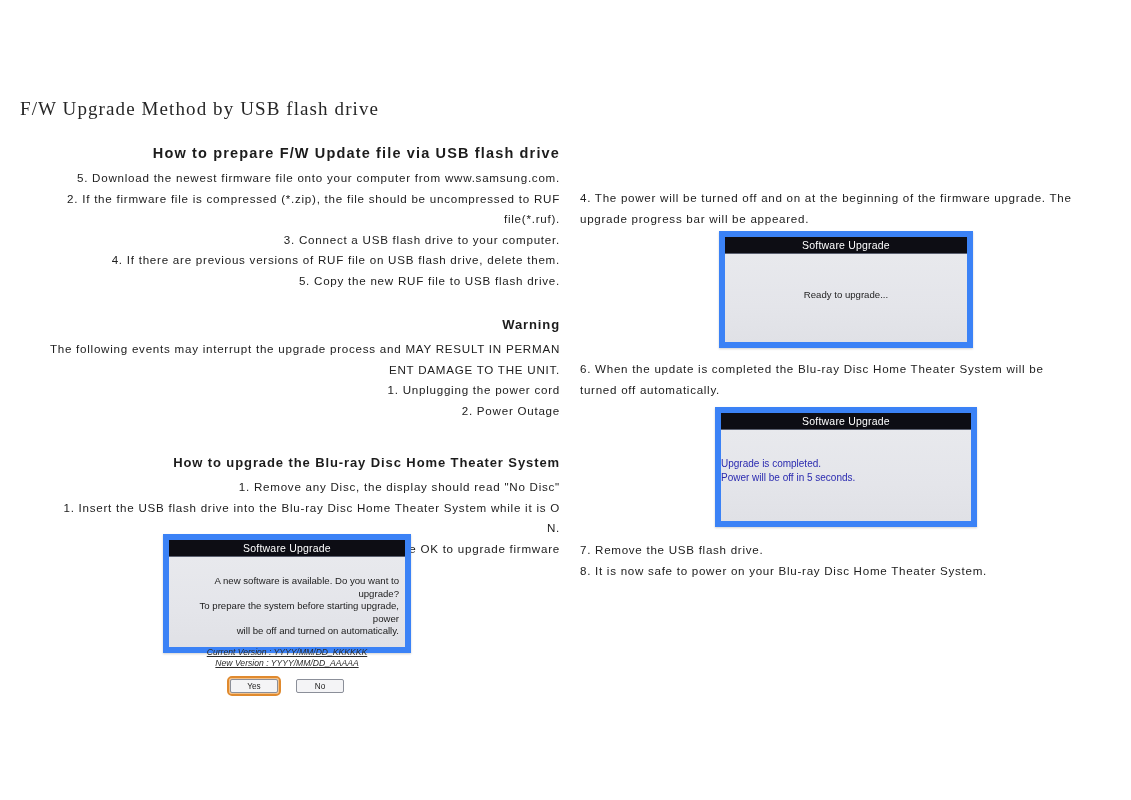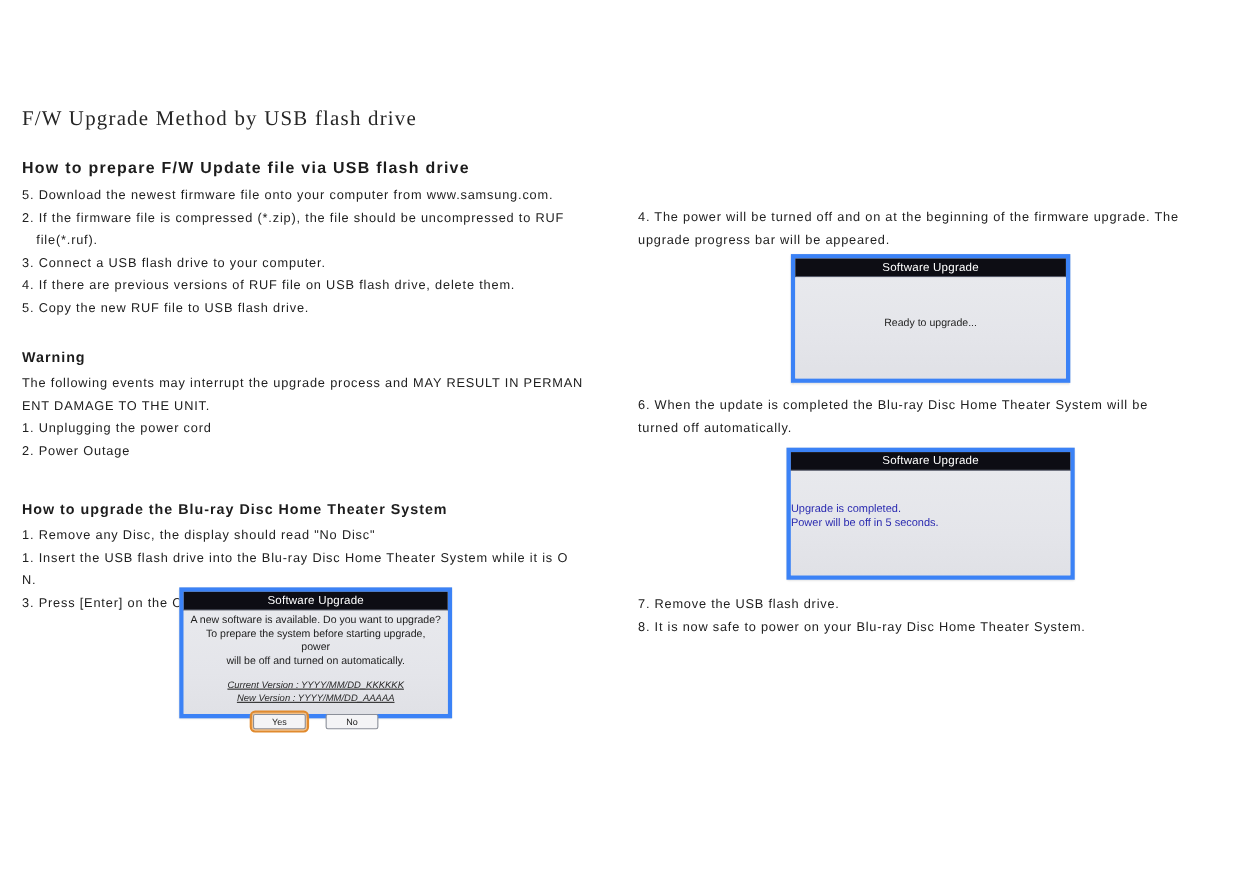--- a/index.html
+++ b/index.html
@@ -26,20 +26,21 @@
     letter-spacing: 1.1px;
     color: #262626;
     white-space: nowrap;
   }
 
   .col-left {
     position: absolute;
     left: 20px;
     top: 145px;
     width: 540px;
+    text-align: right;
   }
   .col-right {
     position: absolute;
     left: 580px;
     top: 188px;
     width: 535px;
   }
 
   .section-head {
     font-size: 14.5px;
@@ -72,22 +73,22 @@
     letter-spacing: 0.72px;
     line-height: 20.5px;
     color: #202020;
     margin: 0;
     text-align: justify;
   }
 
   
   .dialog {
     position: absolute;
-    background: #e5e5e5;
-    border: 4px solid #3b82f6;
+    background: #14532d;
+    border: 6px solid #3b82f6;
     box-sizing: border-box;
     box-shadow: 0 1px 2px rgba(0,0,0,0.18);
   }
   .dialog-title {
     background: #0d0d14;
     color: #ffffff;
     font-size: 10.5px;
     text-align: center;
     line-height: 16px;
     height: 16px;
@@ -96,25 +97,25 @@
   }
   .dialog-body {
     position: relative;
     height: calc(100% - 17px);
     background: linear-gradient(180deg, #e8e9ed 0%, #e4e5ea 60%, #e0e1e6 100%);
   }
 
   
   #dialog-confirm { left: 163px; top: 534px; width: 248px; height: 119px; }
   #dialog-confirm .msg {
-    text-align: center;
+    text-align: right;
     font-size: 9.6px;
     line-height: 12.6px;
     color: #1b1b1b;
-    padding: 3px 6px 0 6px;
+    padding: 18px 6px 0 6px;
   }
   #dialog-confirm .versions {
     text-align: center;
     font-size: 8.6px;
     line-height: 11.4px;
     color: #2a2a2a;
     font-style: italic;
     padding-top: 9px;
     text-decoration: underline;
   }

